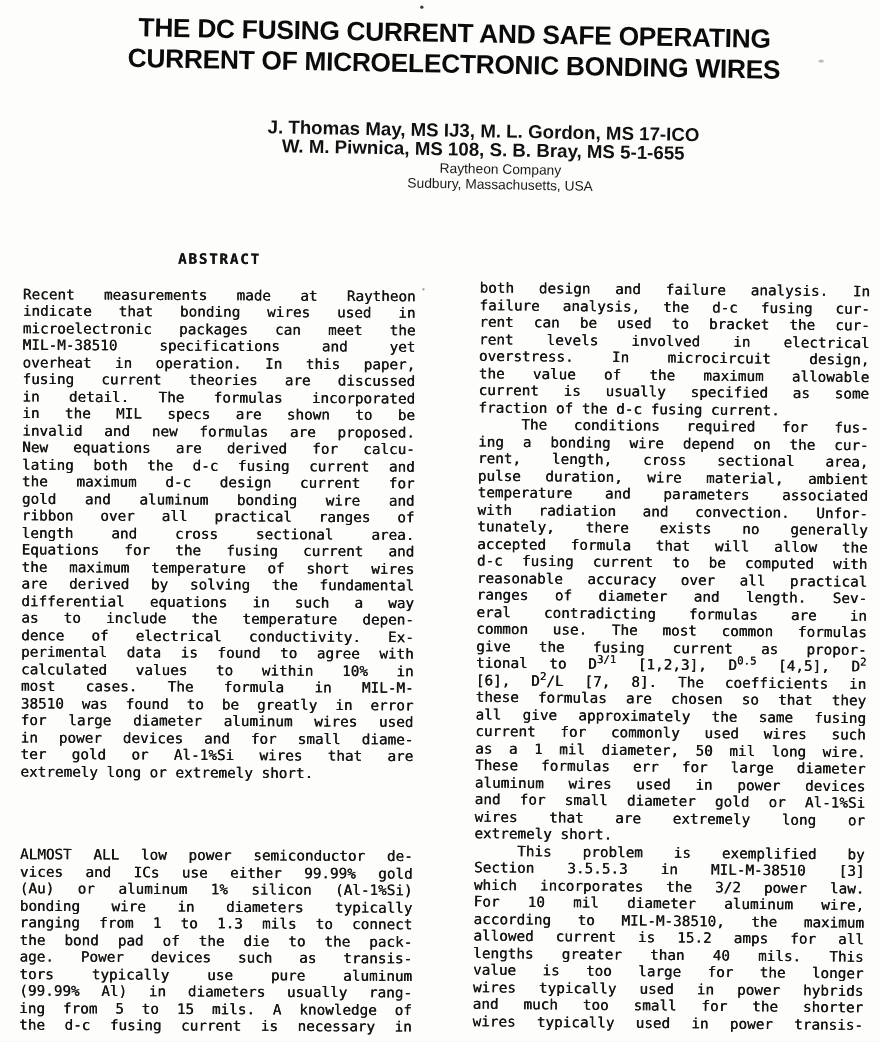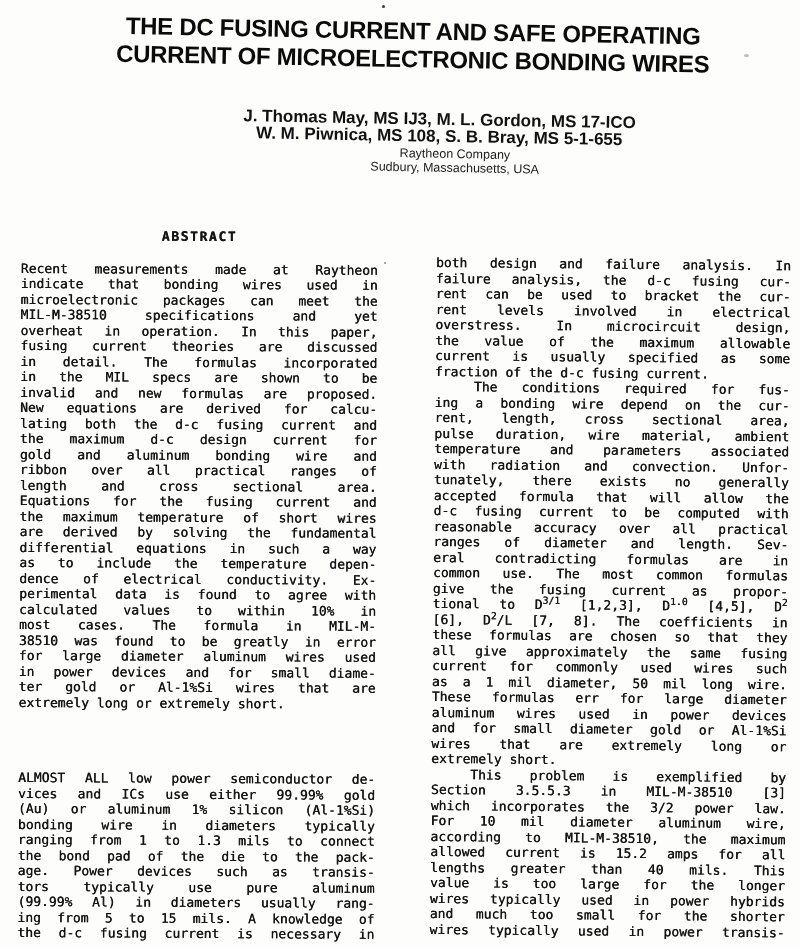--- a/index.html
+++ b/index.html
@@ -128,21 +128,21 @@
         <div class="line">temperature and parameters associated</div>
         <div class="line">with radiation and convection. Unfor-</div>
         <div class="line">tunately, there exists no generally</div>
         <div class="line">accepted formula that will allow the</div>
         <div class="line">d-c fusing current to be computed with</div>
         <div class="line">reasonable accuracy over all practical</div>
         <div class="line">ranges of diameter and length. Sev-</div>
         <div class="line">eral contradicting formulas are in</div>
         <div class="line">common use. The most common formulas</div>
         <div class="line">give the fusing current as propor-</div>
-        <div class="line">tional to D<sup>3/1</sup> [1,2,3], D<sup>1.0</sup> [4,5], D<sup>2</sup></div>
+        <div class="line">tional to D<sup>3/1</sup> [1,2,3], D<sup>0.5</sup> [4,5], D<sup>2</sup></div>
         <div class="line">[6], D<sup>2</sup>/L [7, 8]. The coefficients in</div>
         <div class="line">these formulas are chosen so that they</div>
         <div class="line">all give approximately the same fusing</div>
         <div class="line">current for commonly used wires such</div>
         <div class="line">as a 1 mil diameter, 50 mil long wire.</div>
         <div class="line">These formulas err for large diameter</div>
         <div class="line">aluminum wires used in power devices</div>
         <div class="line">and for small diameter gold or Al-1%Si</div>
         <div class="line">wires that are extremely long or</div>
         <div class="line last">extremely short.</div>

